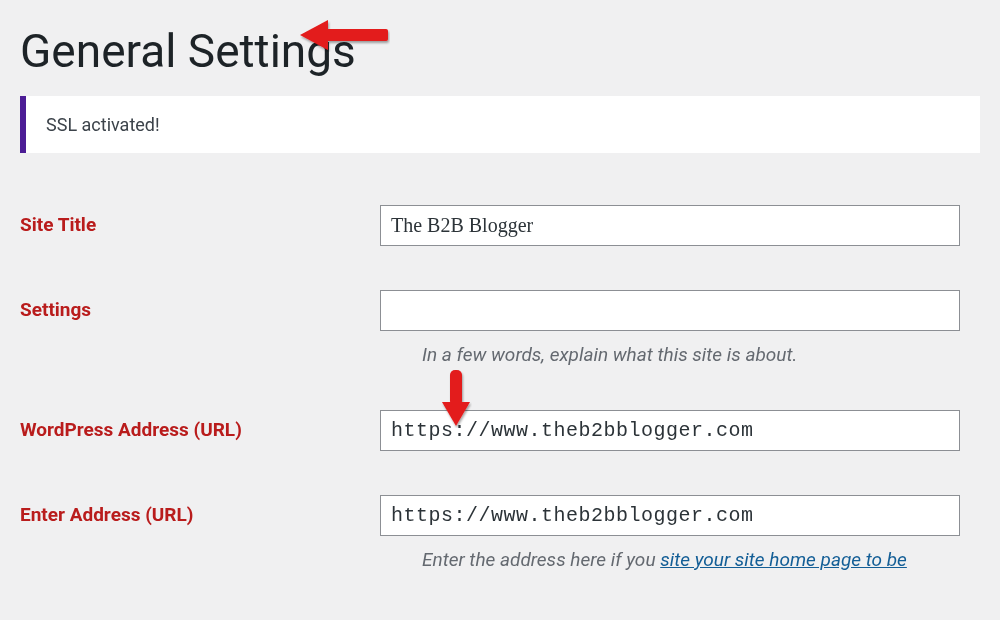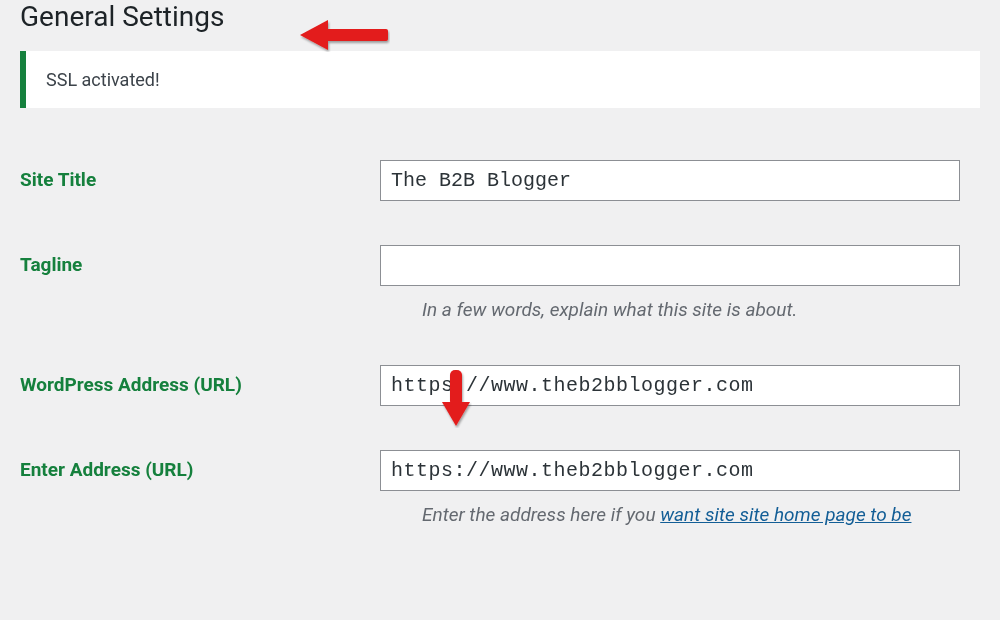--- a/index.html
+++ b/index.html
@@ -11,59 +11,59 @@
       font-family: -apple-system, BlinkMacSystemFont, "Segoe UI", Roboto, Oxygen-Sans, Ubuntu, Cantarell, "Helvetica Neue", sans-serif;
       background: #f0f0f1;
       color: #1d2327;
       width: 1000px;
       height: 620px;
       overflow: hidden;
       position: relative;
       padding: 0 20px;
     }
     h1.page-title {
-      font-size: 28px;
+      font-size: 46px;
       font-weight: 400;
       color: #1d2327;
-      padding: 0 0 18px 0;
+      padding: 24px 0 18px 0;
       margin: 0;
     }
     .notice {
       background: #fff;
-      border-left: 6px solid #15803d;
+      border-left: 6px solid #4c1d95;
       margin: 0 0 30px 0;
       padding: 18px 20px;
       font-size: 18px;
       color: #3c434a;
     }
     .form-table {
       width: 100%;
       border-collapse: collapse;
     }
     .form-table th {
       text-align: left;
       vertical-align: top;
       width: 360px;
       padding: 30px 10px 30px 0;
       font-weight: 700;
       font-size: 19px;
-      color: #15803d;
+      color: #b91c1c;
     }
     .form-table td {
       vertical-align: top;
       padding: 22px 0 22px 0;
     }
     .form-table input[type="text"] {
       width: 580px;
       padding: 8px 10px;
       font-size: 20px;
       border: 1px solid #8c8f94;
       background: #fff;
       color: #2c3338;
-      font-family: Liberation Mono, monospace;
+      font-family: Liberation Serif, serif;
     }
     .form-table input.code {
       font-family: Consolas, Monaco, "Courier New", monospace;
       letter-spacing: 0.5px;
     }
     .description {
       display: block;
       margin-top: 12px;
       font-style: italic;
       font-size: 19px;
@@ -98,38 +98,38 @@
 
 <table class="form-table">
   <tbody>
     <tr>
       <th>Site Title</th>
       <td>
         <input type="text" value="The B2B Blogger" style="">
       </td>
     </tr>
     <tr>
-      <th>Tagline</th>
+      <th>Settings</th>
       <td>
         <input type="text" value="" style="">
         <span class="description">In a few words, explain what this site is about.</span>
       </td>
     </tr>
     <tr>
       <th>WordPress Address (URL)</th>
       <td>
         <input type="text" class="code" value="https://www.theb2bblogger.com" style="">
       </td>
     </tr>
     <tr>
       <th>Enter Address (URL)</th>
       <td>
         <input type="text" class="code" value="https://www.theb2bblogger.com" style="">
         <span class="description">
-          <span>Enter the address here if you </span><a href="#">want site site home page to be</a>
+          <span>Enter the address here if you </span><a href="#">site your site home page to be</a>
         </span>
       </td>
     </tr>
   </tbody>
 </table>
 
 <svg class="arrow arrow-1" width="90" height="34" viewBox="0 0 90 34">
   <defs>
     <filter id="ds1" x="-20%" y="-20%" width="140%" height="140%">
       <feDropShadow dx="1" dy="2" stdDeviation="1" flood-color="#000" flood-opacity="0.35"></feDropShadow>

